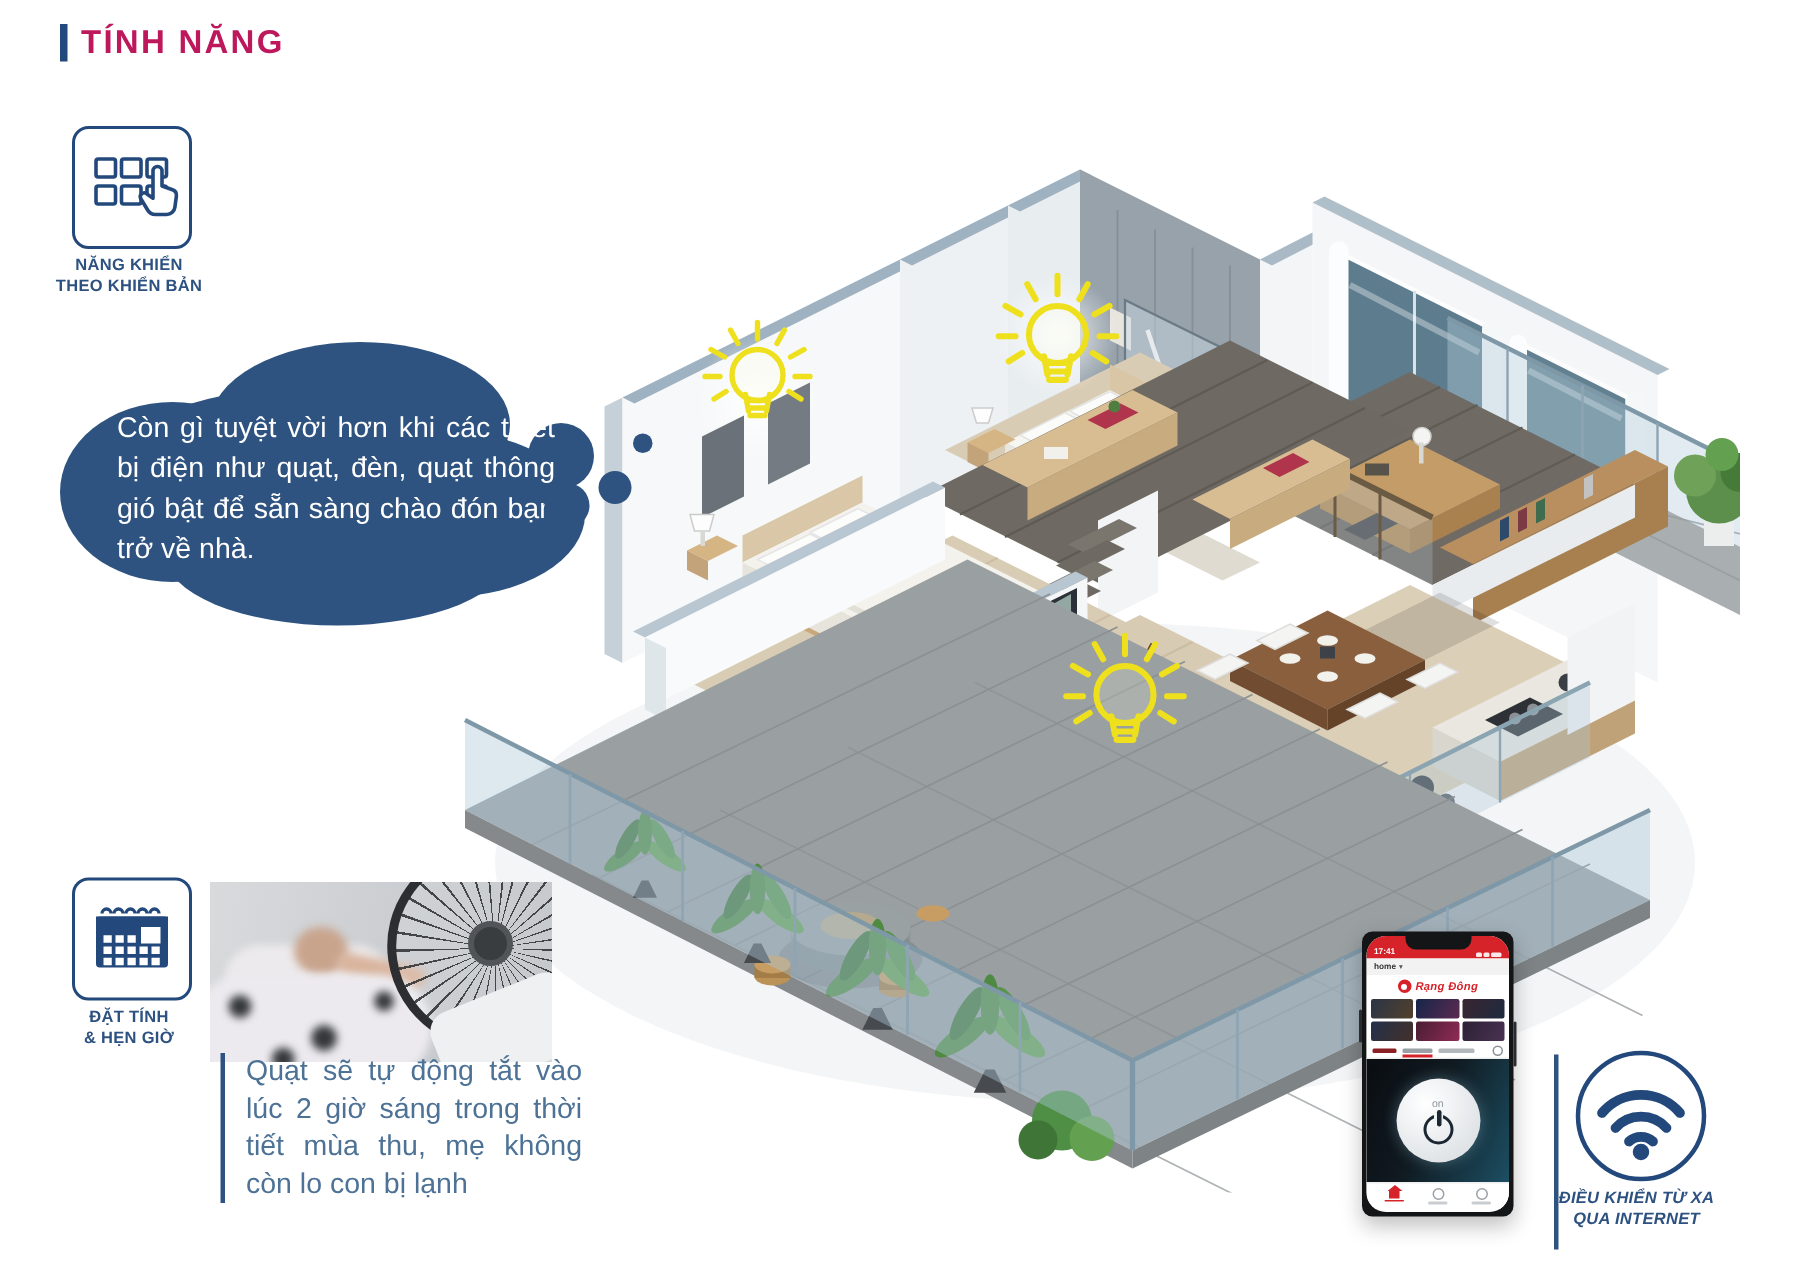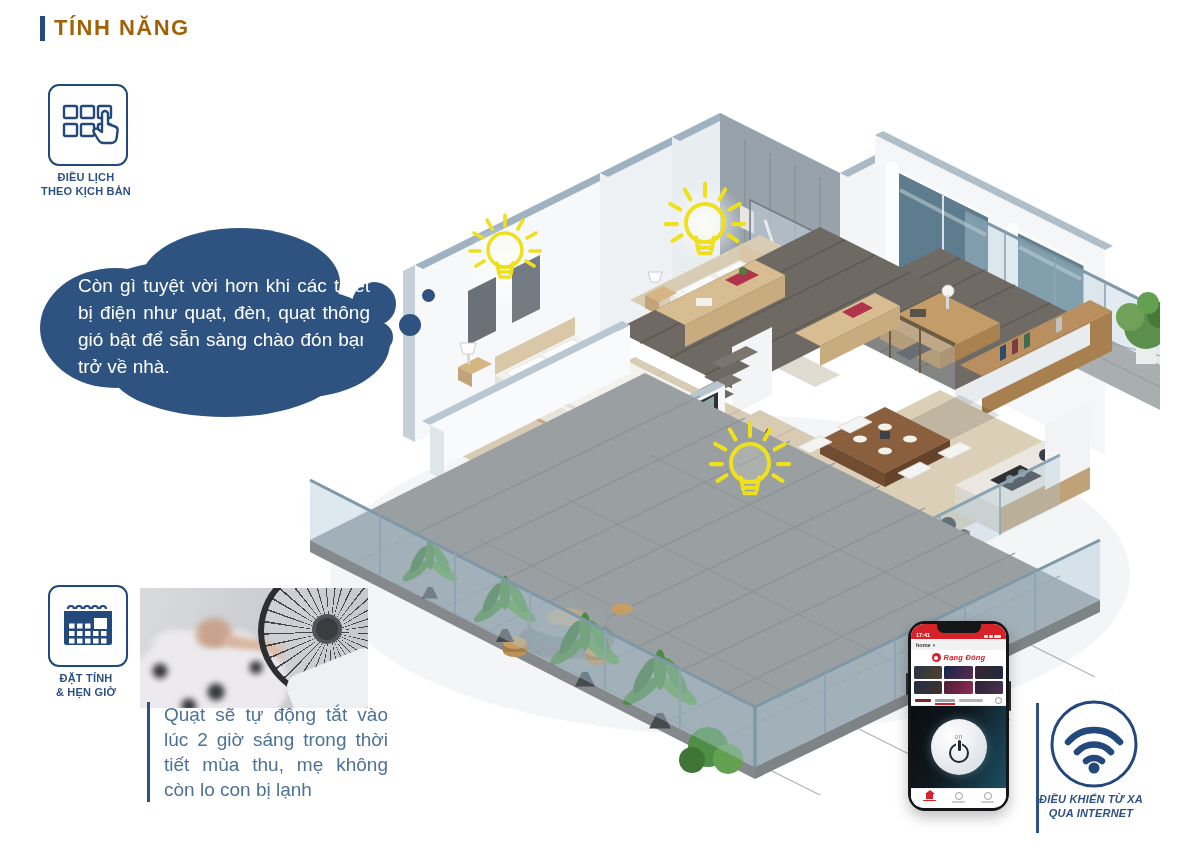--- a/index.html
+++ b/index.html
@@ -2,21 +2,21 @@
 <html><head>
 <meta charset="utf-8">
 <style>
   html,body{margin:0;padding:0;background:#fff;}
   body{font-family:"Liberation Sans","DejaVu Sans",sans-serif;}
   .page{position:relative;width:1200px;height:849px;background:#fff;overflow:hidden;}
 
   
   .hdr{position:absolute;left:40px;top:15px;display:flex;align-items:center;gap:9px;}
   .hdr-bar{width:5px;height:25px;background:#23497c;}
-  .hdr-title{font-size:22px;font-weight:800;color:#a16207;letter-spacing:1.5px;}
+  .hdr-title{font-size:22px;font-weight:800;color:#be185d;letter-spacing:1.5px;}
 
   
   .icon-box{position:absolute;border:2.5px solid #23497c;border-radius:11px;background:#fff;}
   .feat-label{position:absolute;text-align:center;color:#2d5180;font-size:11px;font-weight:600;line-height:1.3;letter-spacing:.2px;}
 
   
   .bubble-lobe{position:absolute;background:#2e5380;border-radius:50%;}
   .bubble-text{position:absolute;left:78px;top:273px;width:292px;color:#fff;font-size:19px;line-height:1.42;text-align:justify;}
   .bubble-dot{position:absolute;background:#2e5380;border-radius:50%;}
 
@@ -40,21 +40,21 @@
   
   .caption{position:absolute;left:147px;top:702px;width:224px;border-left:3px solid #2e5380;padding-left:14px;
     color:#4d7296;font-size:19px;line-height:1.32;text-align:justify;}
 
   
   .wifi-line{position:absolute;left:1036px;top:703px;width:3px;height:130px;background:#2e5380;}
   .wifi-circle{position:absolute;left:1048px;top:698px;}
   .wifi-label{position:absolute;left:1018px;top:792px;width:146px;font-style:italic;}
 
   
-  .phone{position:absolute;left:908px;top:621px;width:101px;height:190px;background:#141517;border-radius:17px;
+  .phone{position:absolute;left:908px;top:621px;width:101px;height:190px;background:#141517;border-radius:7px;
     box-shadow:0 6px 14px rgba(0,0,0,.25);padding:3px;box-sizing:border-box;}
   .phone:before{content:"";position:absolute;left:-2px;top:52px;width:2px;height:22px;background:#2a2b2e;border-radius:2px;}
   .phone:after{content:"";position:absolute;right:-2px;top:60px;width:2px;height:30px;background:#2a2b2e;border-radius:2px;}
   .screen{position:relative;width:95px;height:184px;border-radius:13px;overflow:hidden;background:#fff;}
   .notch{position:absolute;left:50%;top:0;transform:translateX(-50%);width:44px;height:9px;background:#141517;border-radius:0 0 7px 7px;z-index:5;}
   .p-status{height:15px;background:#d6232a;display:flex;align-items:flex-end;justify-content:space-between;padding:0 5px 1px 5px;box-sizing:border-box;}
   .p-time{color:#fff;font-size:5.5px;font-weight:700;}
   .p-sig{display:flex;gap:1px;align-items:center;}
   .p-sig i{display:block;width:4px;height:3px;background:#fff;border-radius:1px;opacity:.9;}
   .p-home{height:11px;background:#f2f2f2;display:flex;align-items:center;padding:0 5px;color:#333;font-size:5.5px;font-weight:700;}
@@ -418,22 +418,22 @@
         <rect x="31" y="20" width="13" height="12" rx="1.5"></rect>
         <rect x="48" y="20" width="13" height="12" rx="1.5"></rect>
         <rect x="14" y="38" width="13" height="12" rx="1.5"></rect>
         <rect x="31" y="38" width="13" height="12" rx="1.5"></rect>
         <rect x="48" y="38" width="13" height="12" rx="1.5"></rect>
       </g>
       <path d="M52,36 v-8 a3,3 0 0 1 6,0 v10 l7,2.5 a4,4 0 0 1 2.6,4.2 l-1,7.5 a5.5,5.5 0 0 1 -5.5,4.8 h-7.5 a6,6 0 0 1 -5.2,-3 l-4.5,-7.5 a2.6,2.6 0 0 1 3.8,-3.4 l4.3,3 z" fill="#ffffff" stroke="#23497c" stroke-width="2.4" stroke-linejoin="round"></path>
     </svg>
   </div>
   <div class="feat-label" style="left:22px;top:170px;width:128px;">
-    <div>ĐIỀU LỊCH</div>
-    <div>THEO KỊCH BẢN</div>
+    <div>NĂNG KHIỂN</div>
+    <div>THEO KHIỂN BẢN</div>
   </div>
 
   <div>
     <div class="bubble-lobe" style="left:58px;top:258px;width:300px;height:140px;"></div>
     <div class="bubble-lobe" style="left:140px;top:228px;width:200px;height:110px;"></div>
     <div class="bubble-lobe" style="left:40px;top:268px;width:150px;height:120px;"></div>
     <div class="bubble-lobe" style="left:205px;top:288px;width:185px;height:110px;"></div>
     <div class="bubble-lobe" style="left:110px;top:322px;width:230px;height:95px;"></div>
     <div class="bubble-lobe" style="left:352px;top:282px;width:44px;height:44px;"></div>
     <div class="bubble-text">Còn gì tuyệt vời hơn khi các thiết bị điện như quạt, đèn, quạt thông gió bật để sẵn sàng chào đón bạn trở về nhà.</div>

